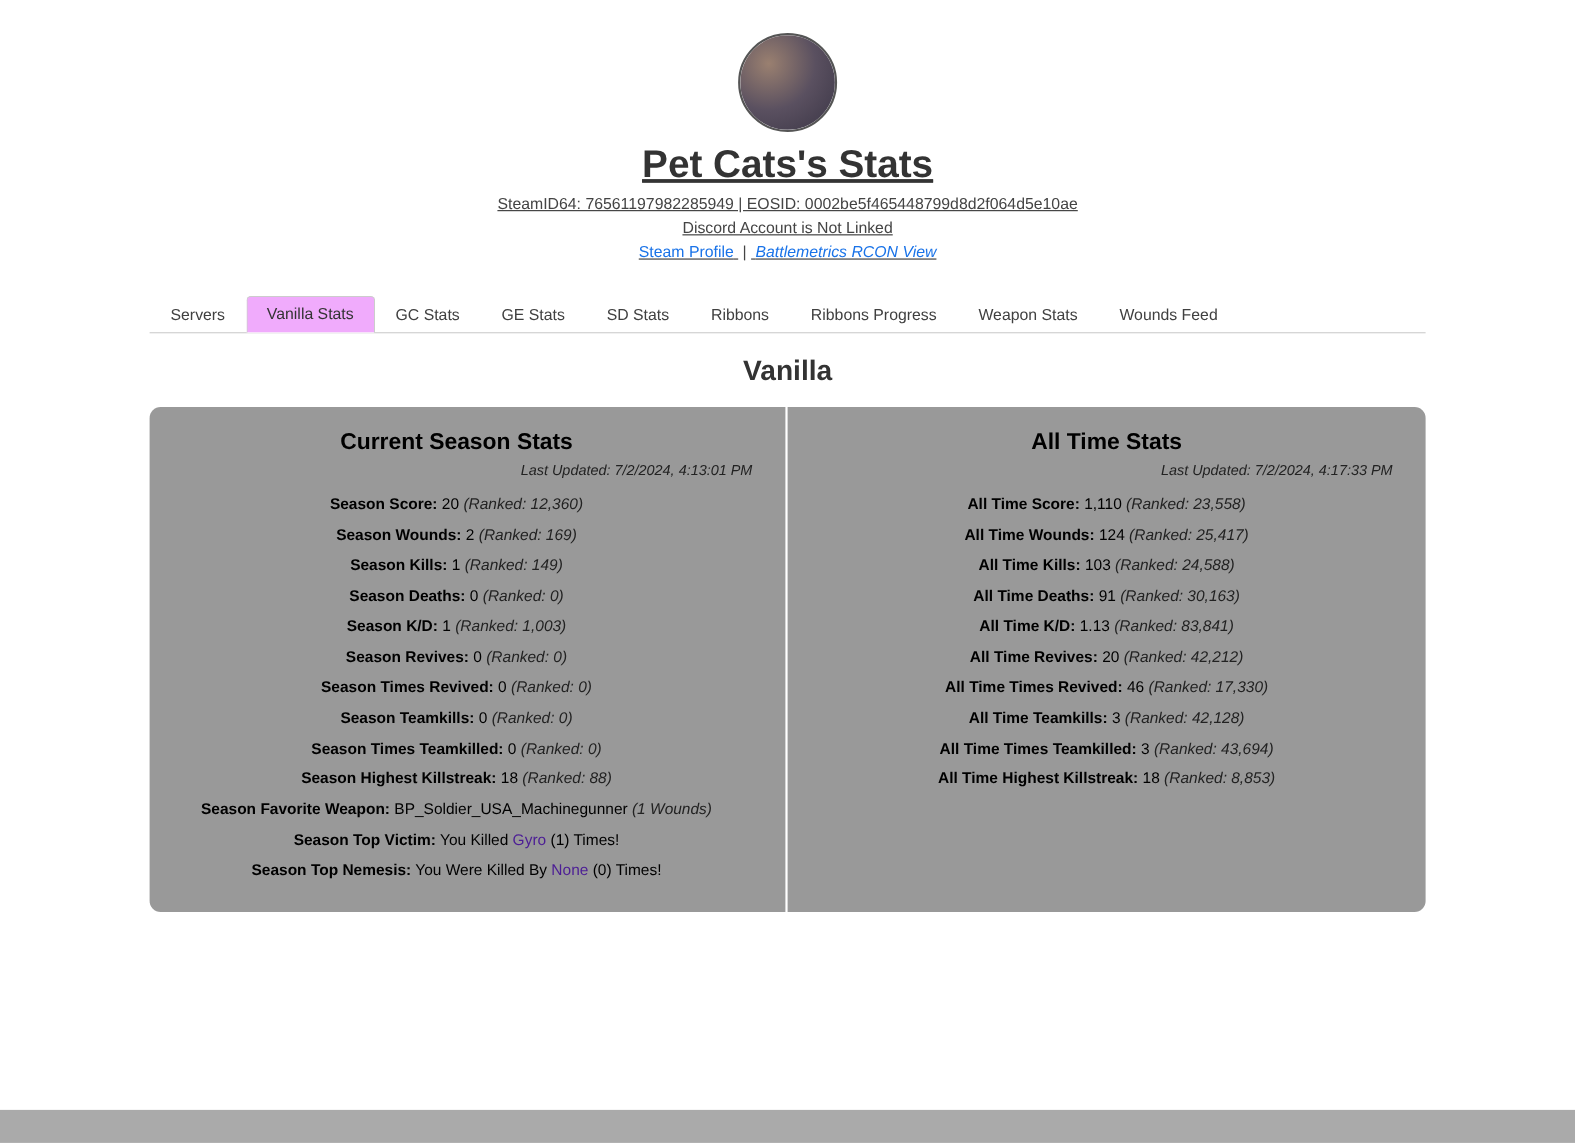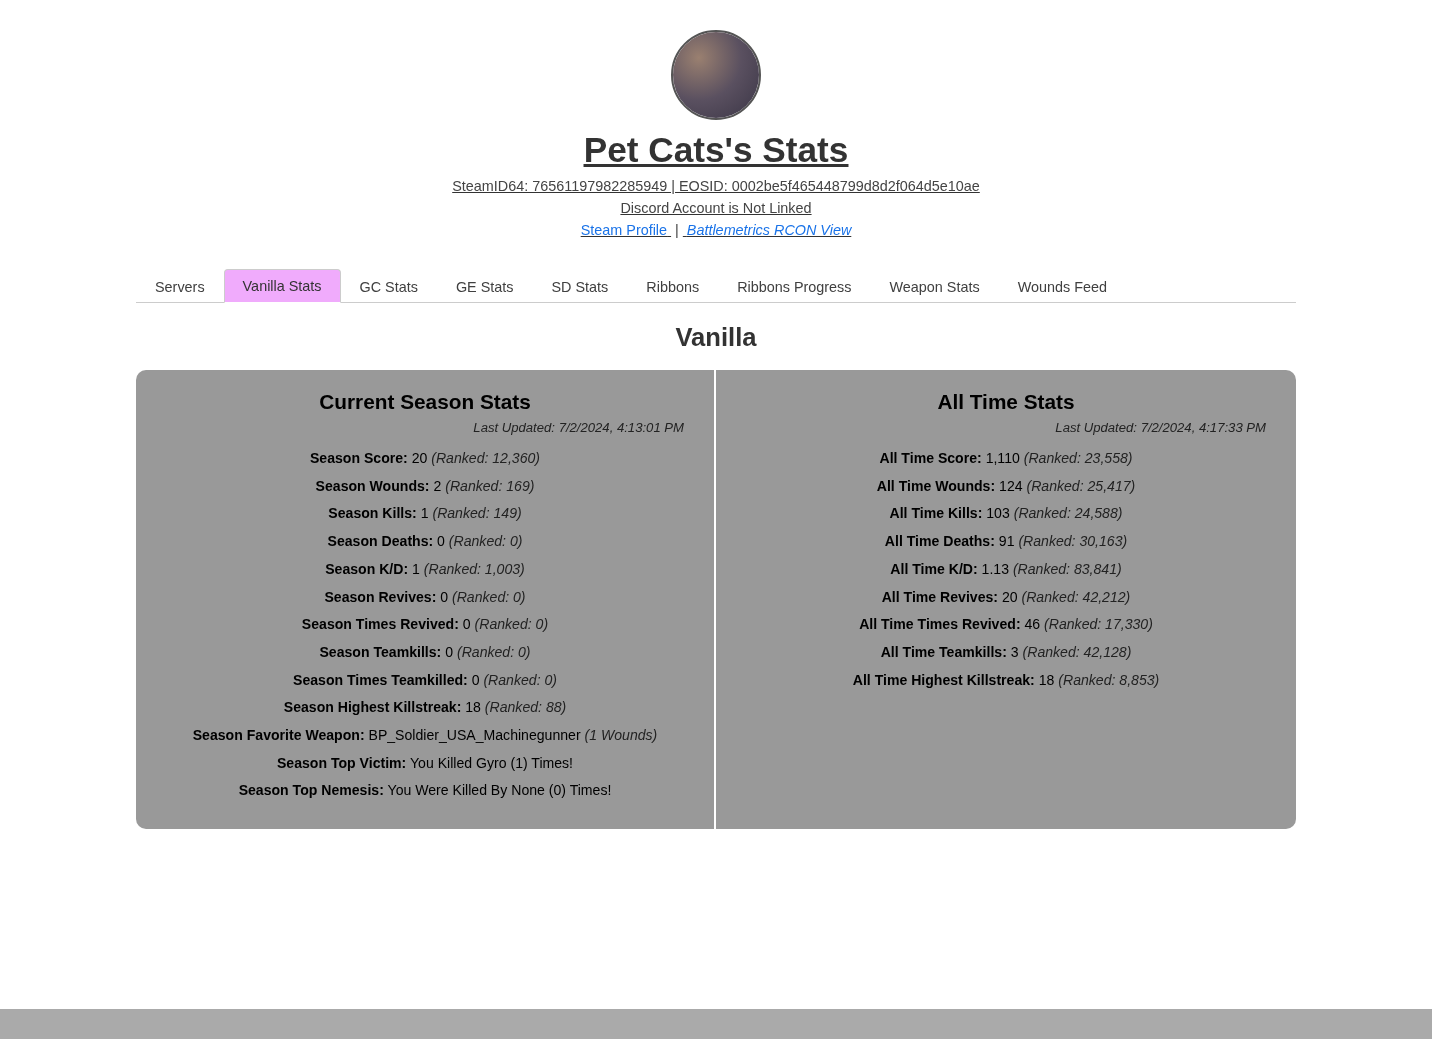--- a/index.html
+++ b/index.html
@@ -107,20 +107,21 @@
     }
     .stats-panel {
       background: #999;
       border-radius: 10px;
       padding: 20px 30px;
       color: #000;
     }
     .stats-panel:first-child {
       border-radius: 10px 0 0 10px;
       margin-right: 2px;
+      padding-left: 10px;
     }
     .stats-panel:last-child {
       border-radius: 0 10px 10px 0;
     }
     .panel-title {
       font-size: 1.3em;
       font-weight: bold;
       text-align: center;
       margin-bottom: 6px;
     }
@@ -140,21 +141,21 @@
     .stat-row .label {
       font-weight: bold;
       text-align: center;
     }
     .stat-row .ranked {
       font-style: italic;
       color: #222;
       margin-top: 32px;
     }
     .stat-row a {
-      color: #000000;
+      color: #4c1d95;
       text-decoration: none;
     }
 
     
     .footer-bar {
       position: fixed;
       bottom: 0;
       left: 0;
       right: 0;
       height: 30px;
@@ -307,20 +308,25 @@
         <span class="label">All Time Times Revived:</span>
         <span> 46 </span>
         <span class="ranked">(Ranked: 17,330)</span>
       </div>
       <div class="stat-row">
         <span class="label">All Time Teamkills:</span>
         <span> 3 </span>
         <span class="ranked">(Ranked: 42,128)</span>
       </div>
       <div class="stat-row">
+        <span class="label">All Time Times Teamkilled:</span>
+        <span> 3 </span>
+        <span class="ranked">(Ranked: 43,694)</span>
+      </div>
+      <div class="stat-row">
         <span class="label">All Time Highest Killstreak:</span>
         <span> 18 </span>
         <span class="ranked">(Ranked: 8,853)</span>
       </div>
     </div>
   </div>
 </div>
 
 <div class="footer-bar"></div>
 

